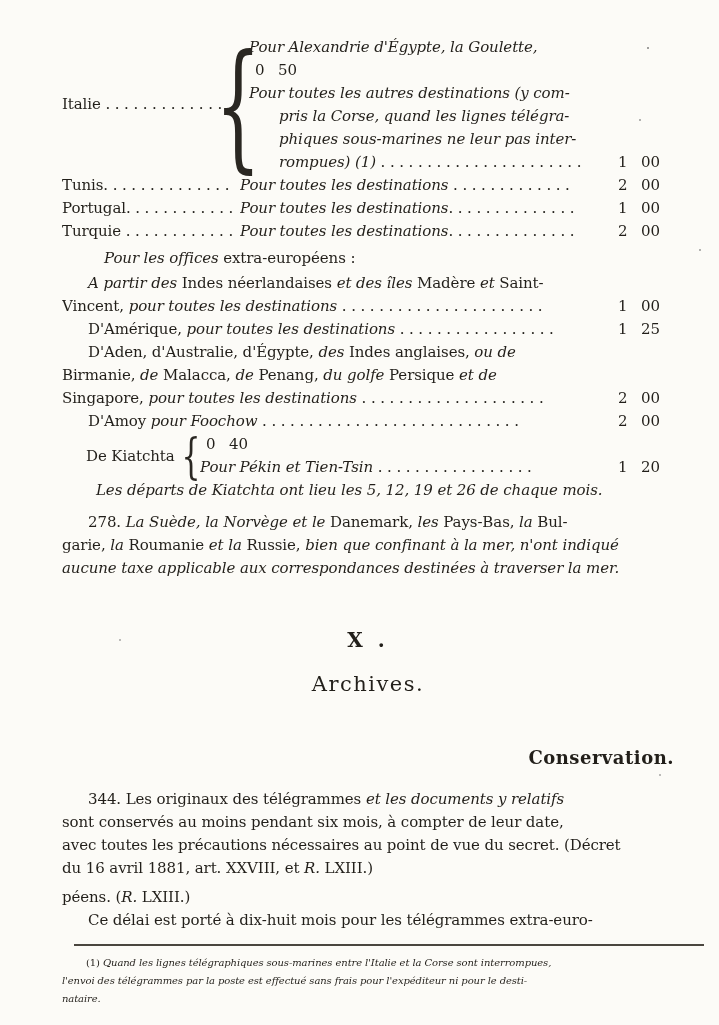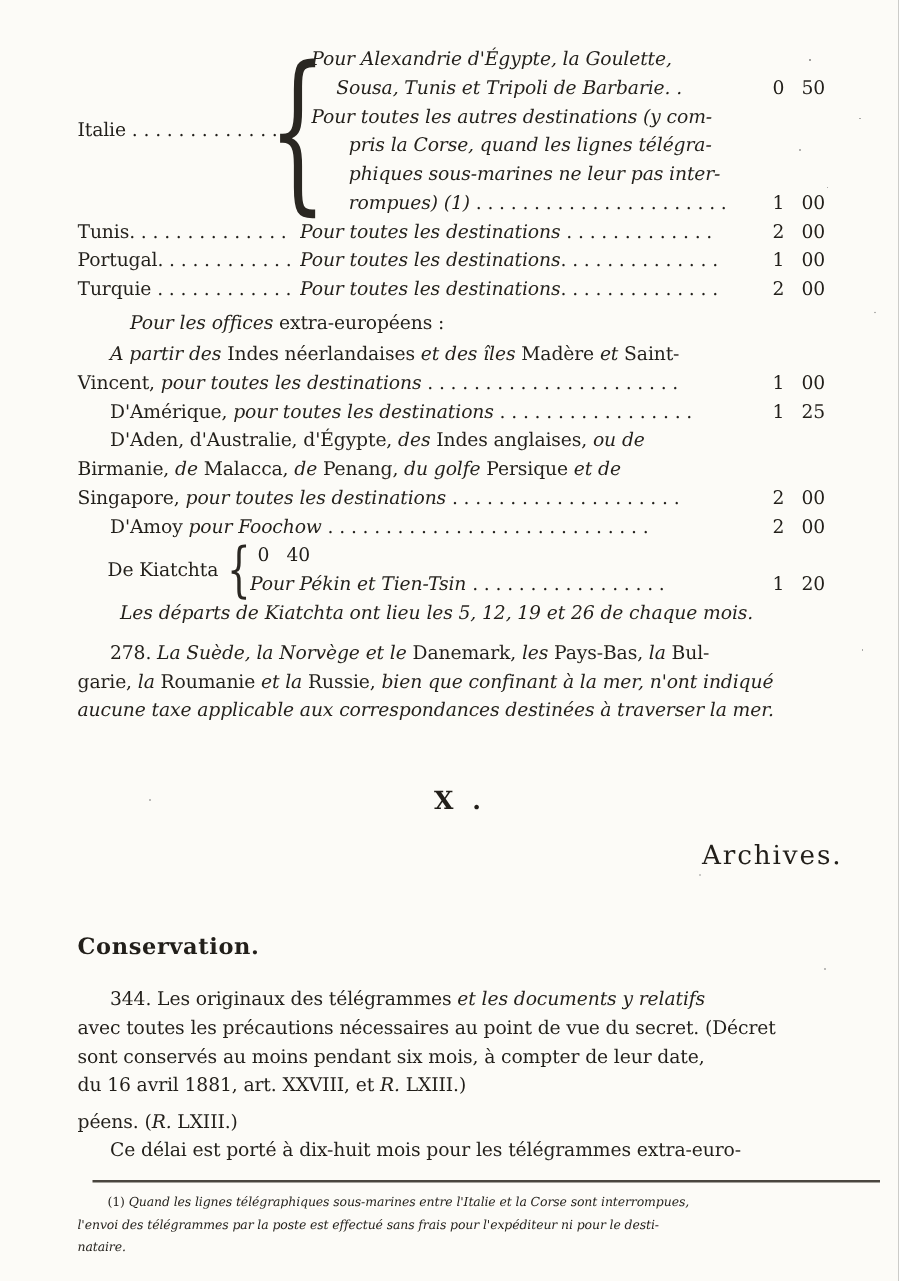--- a/index.html
+++ b/index.html
@@ -62,22 +62,22 @@
     transform:translate(-50%,-50%) scale(.62,1.0);
     font-size:48px;line-height:1;color:#2a2722;
   }
   .klines{flex:1 1 auto;}
 
   .sec-offices{margin-top:4px;}
   .sec-para-a{margin-top:2px;}
   .sec-343{margin-top:9px;}
 
   .h-x{margin-top:47px;text-align:center;font-size:20px;font-weight:700;letter-spacing:4px;line-height:26px;}
-  .h-archives{margin-top:17px;text-align:right;font-size:21px;letter-spacing:1.5px;line-height:28px;}
-  .h-conservation{margin-top:47px;text-align:left;font-size:18px;font-weight:700;letter-spacing:.5px;line-height:26px;}
+  .h-archives{margin-top:17px;text-align:center;font-size:21px;letter-spacing:1.5px;line-height:28px;}
+  .h-conservation{margin-top:47px;text-align:right;font-size:18px;font-weight:700;letter-spacing:.5px;line-height:26px;}
   .sec-344{margin-top:17px;}
   .sec-delai{margin-top:6px;}
 
   .footrule{margin:12px 0 0 12px;width:630px;border:0;border-top:2px solid #4a463f;}
   .footnote{margin-top:8px;font-size:10px;letter-spacing:-0.1px;}
   .footnote .tline{line-height:18px;}
   .footnote .ind > .tx{padding-left:24px;}
 </style>
 </head>
 <body>
@@ -91,21 +91,20 @@
           <div class="italie-name">Italie . . . . . . . . . . . . .</div>
         </div>
         <div class="brace-col">
           <span class="brace-glyph">{</span>
         </div>
         <div class="brace-lines">
             <div class="tline">
               <span class="tx"><span class="it">Pour Alexandrie d'Égypte, la Goulette,</span></span>
             </div>
             <div class="tline in1">
-              <span class="tx"><span class="it">Sousa, Tunis et Tripoli de Barbarie. .</span></span>
               <span class="price">0 50</span>
             </div>
             <div class="tline">
               <span class="tx"><span class="it">Pour toutes les autres destinations (y com-</span></span>
             </div>
             <div class="tline in2">
               <span class="tx"><span class="it">pris la Corse, quand les lignes télégra-</span></span>
             </div>
             <div class="tline in2">
               <span class="tx"><span class="it">phiques sous-marines ne leur pas inter-</span></span>
@@ -212,24 +211,24 @@
 
     <div class="h-x">X .</div>
     <div class="h-archives">Archives.</div>
     <div class="h-conservation">Conservation.</div>
 
     <section class="sec-344">
         <div class="tline ind">
           <span class="tx"><span>344. Les originaux des télégrammes </span><span class="it">et les documents y relatifs</span></span>
         </div>
         <div class="tline">
+          <span class="tx"><span>sont conservés au moins pendant six mois, à compter de leur date,</span></span>
+        </div>
+        <div class="tline">
           <span class="tx"><span>avec toutes les précautions nécessaires au point de vue du secret. (Décret</span></span>
-        </div>
-        <div class="tline">
-          <span class="tx"><span>sont conservés au moins pendant six mois, à compter de leur date,</span></span>
         </div>
         <div class="tline">
           <span class="tx"><span>du 16 avril 1881, art. XXVIII, et </span><span class="it">R.</span><span> LXIII.)</span></span>
         </div>
       </section>
     <section class="sec-delai">
         <div class="tline">
           <span class="tx"><span>péens. (</span><span class="it">R.</span><span> LXIII.)</span></span>
         </div>
         <div class="tline ind">

